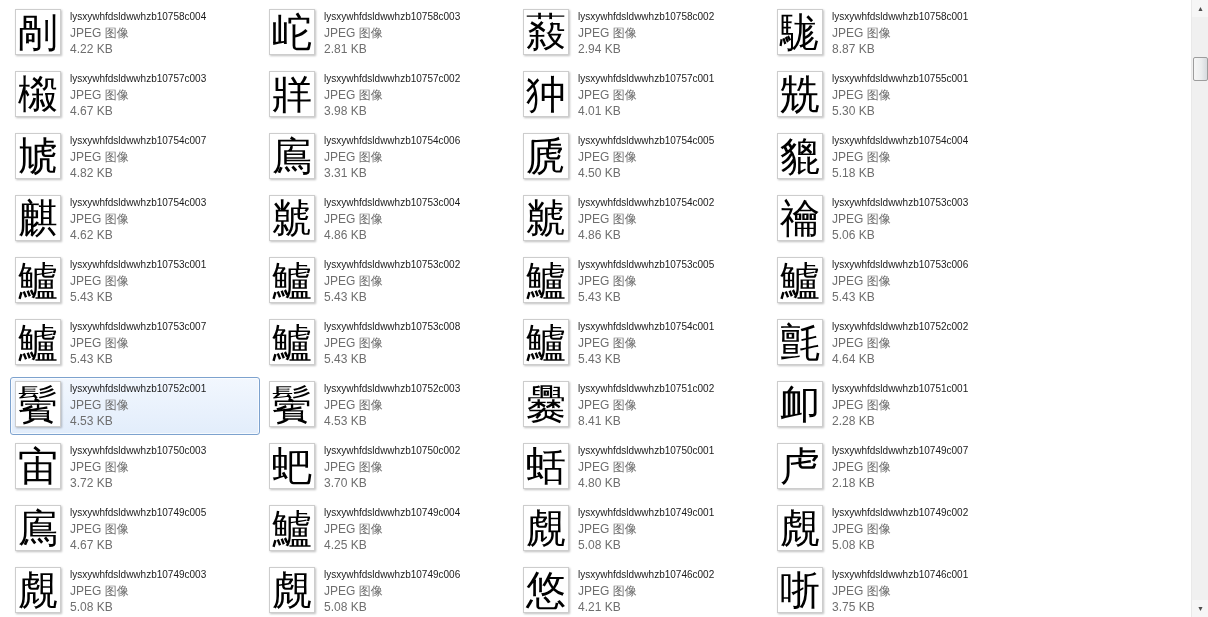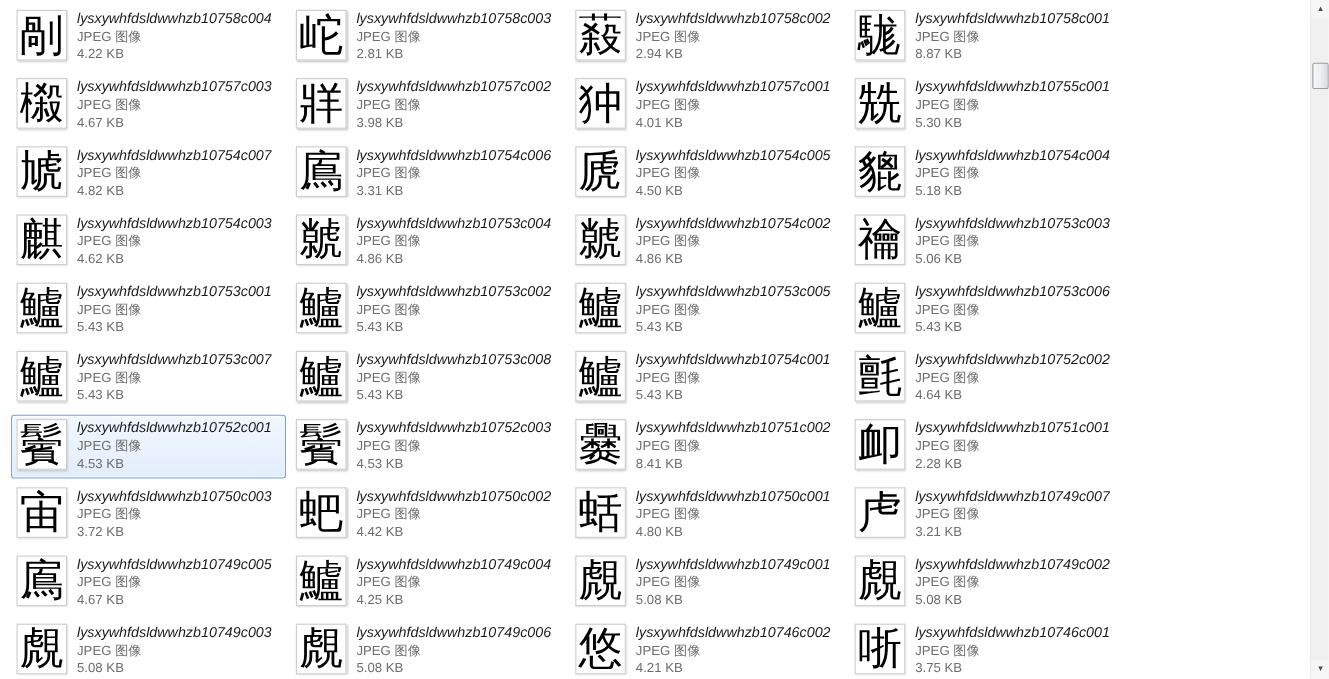--- a/index.html
+++ b/index.html
@@ -52,21 +52,21 @@
     line-height: 46px;
     color: #000;
   }
   .meta {
     padding-left: 9px;
     padding-top: 0px;
     line-height: 16px;
     white-space: nowrap;
     overflow: hidden;
   }
-  .fname { color: #1a1a1a; font-size: 13px; font-style: italic; }
+  .fname { color: #1a1a1a; font-size: 10px; }
   .ftype, .fsize { color: #6e6e6e; font-size: 12px; }
   
   .scrollbar {
     position: absolute;
     top: 0; right: 0;
     width: 17px; height: 617px;
     background: #f0f0f0;
     border-left: 1px solid #e9e9e9;
   }
   .scroll-btn {
@@ -415,21 +415,21 @@
     </div>
   </div>
 
   <div class="item">
     <div class="thumb">
       <span class="glyph">蚆</span>
     </div>
     <div class="meta">
       <div class="fname">lysxywhfdsldwwhzb10750c002</div>
       <div class="ftype">JPEG 图像</div>
-      <div class="fsize">4.42 KB</div>
+      <div class="fsize">3.70 KB</div>
     </div>
   </div>
 
   <div class="item">
     <div class="thumb">
       <span class="glyph">蛞</span>
     </div>
     <div class="meta">
       <div class="fname">lysxywhfdsldwwhzb10750c001</div>
       <div class="ftype">JPEG 图像</div>
@@ -437,21 +437,21 @@
     </div>
   </div>
 
   <div class="item">
     <div class="thumb">
       <span class="glyph">虍</span>
     </div>
     <div class="meta">
       <div class="fname">lysxywhfdsldwwhzb10749c007</div>
       <div class="ftype">JPEG 图像</div>
-      <div class="fsize">3.21 KB</div>
+      <div class="fsize">2.18 KB</div>
     </div>
   </div>
 
   <div class="item">
     <div class="thumb">
       <span class="glyph">鳸</span>
     </div>
     <div class="meta">
       <div class="fname">lysxywhfdsldwwhzb10749c005</div>
       <div class="ftype">JPEG 图像</div>

